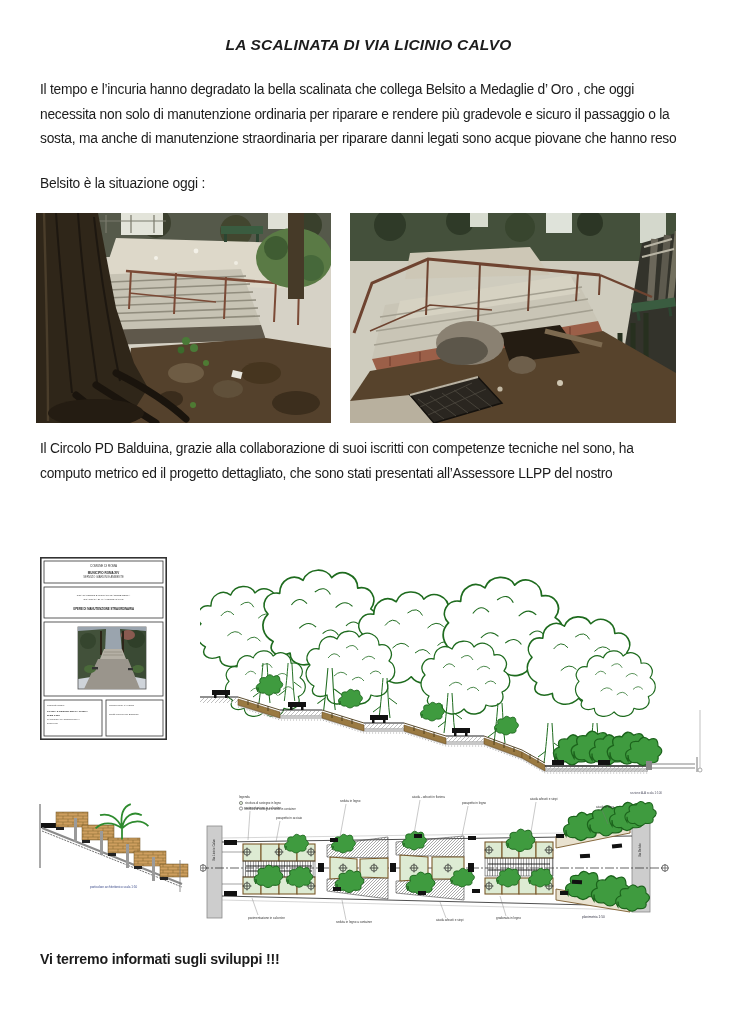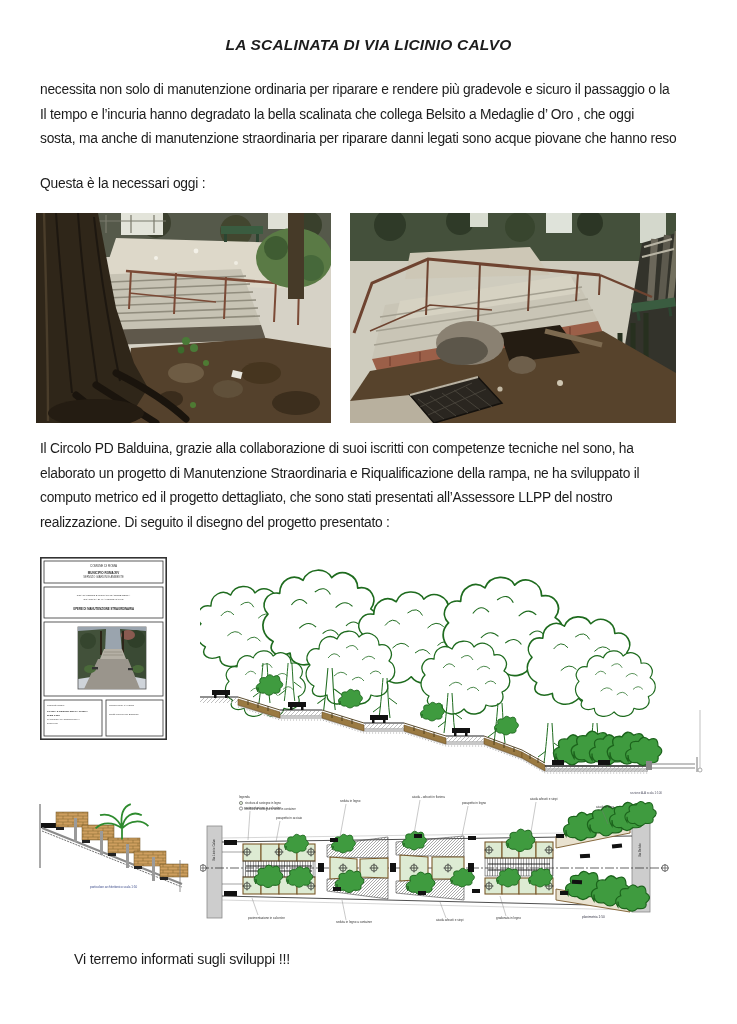--- a/index.html
+++ b/index.html
@@ -3,21 +3,21 @@
 <meta charset="utf-8">
 <style>
   html,body{margin:0;padding:0;background:#fff;}
   #page{position:relative;width:737px;height:1024px;background:#ffffff;overflow:hidden;
         font-family:"Liberation Sans",sans-serif;color:#1c1c1c;}
   .doc-title{position:absolute;top:36px;left:0;width:737px;text-align:center;
              font-size:15.5px;font-weight:bold;font-style:italic;letter-spacing:.2px;}
   .para{position:absolute;left:40px;font-size:13.8px;letter-spacing:-0.25px;line-height:24.5px;}
   .para div{white-space:nowrap;}
   .lead-line{position:absolute;left:40px;font-size:13.8px;letter-spacing:-0.2px;}
-  .closing{position:absolute;left:40px;top:951px;font-size:14.2px;font-weight:normal;letter-spacing:-0.2px;margin-left:34px;}
+  .closing{position:absolute;left:40px;top:951px;font-size:14.2px;font-weight:bold;letter-spacing:-0.2px;}
   .photo{position:absolute;top:213px;height:210px;}
   svg{display:block;}
   svg text{font-family:"Liberation Sans",sans-serif;}
   .abs{position:absolute;}
 </style>
 </head>
 <body>
 
 <div id="page">
 
@@ -57,26 +57,26 @@
       </g>
       <g id="palm">
         <path d="M0,14 L0,4 M0,4 C-8,-2 -18,-2 -24,4 M0,4 C-4,-6 -12,-10 -20,-8 M0,4 C2,-8 10,-12 18,-8 M0,4 C8,-4 18,-4 24,2 M0,4 C-2,-10 2,-16 8,-18" stroke="#2e8b2e" stroke-width="1.6" fill="none"></path>
       </g>
     </defs>
   </svg>
 
   <div class="doc-title">LA SCALINATA DI VIA LICINIO CALVO</div>
 
   <div class="para" style="top:78px">
+    <div>Il tempo e l’incuria hanno degradato la bella scalinata che collega Belsito a Medaglie d’ Oro  , che oggi</div>
     <div>necessita non solo di manutenzione ordinaria per riparare e rendere più gradevole e sicuro il passaggio o la</div>
-    <div>Il tempo e l’incuria hanno degradato la bella scalinata che collega Belsito a Medaglie d’ Oro  , che oggi</div>
     <div>sosta, ma anche di manutenzione straordinaria per riparare danni legati sono acque piovane che hanno reso</div>
   </div>
 
-  <div class="lead-line" style="top:176px">Questa è la necessari oggi :</div>
+  <div class="lead-line" style="top:176px">Belsito è la situazione oggi :</div>
 
   <div class="photo" style="left:36px;width:295px">
     <svg width="295" height="210" viewBox="0 0 295 210">
       <rect width="295" height="210" fill="#d6d2c6"></rect>
       <rect x="0" y="0" width="295" height="44" fill="#55594a"></rect>
       <circle cx="30" cy="14" r="18" fill="#3c402f"></circle>
         <circle cx="120" cy="10" r="15" fill="#3c402f"></circle>
       <circle cx="200" cy="18" r="16" fill="#42462f"></circle>
         <circle cx="272" cy="12" r="14" fill="#39402c"></circle>
       <rect x="85" y="0" width="42" height="22" fill="#e3e4da"></rect>
@@ -175,23 +175,21 @@
         <path d="M4,120 L22,70 L78,46 L250,62" stroke-width="3"></path>
         <path d="M250,62 L302,84" stroke-width="2.4"></path>
         <path d="M78,46 L76,102 M130,50 L128,108 M180,55 L178,98 M228,60 L226,88 M250,62 L249,82" stroke-width="2"></path>
         <path d="M20,118 L80,92 L142,97" stroke-width="1.4"></path>
       </g>
     </svg>
   </div>
 
   <div class="para" style="top:437px">
     <div>Il Circolo PD Balduina, grazie alla collaborazione di suoi iscritti con competenze tecniche nel sono, ha</div>
-    <div>elaborato un progetto di Manutenzione Straordinaria e Riqualificazione della rampa, ne ha sviluppato il</div>
     <div>computo metrico ed il progetto dettagliato, che sono stati presentati all’Assessore LLPP del nostro</div>
-    <div>realizzazione. Di seguito il disegno del progetto presentato :</div>
   </div>
 
   <div class="abs" style="left:40px;top:557px">
     <svg width="127" height="183" viewBox="0 0 127 183">
       <rect x="0.8" y="0.8" width="125.4" height="181.4" fill="#fff" stroke="#333" stroke-width="1.6"></rect>
       <rect x="4" y="4" width="119" height="22" fill="#fff" stroke="#333" stroke-width="0.8"></rect>
       <text x="63.5" y="10" text-anchor="middle" font-size="3" fill="#333">COMUNE DI ROMA</text>
       <text x="63.5" y="16.5" text-anchor="middle" font-size="3" font-weight="bold" fill="#222">MUNICIPIO ROMA XIV</text>
       <text x="63.5" y="20.5" text-anchor="middle" font-size="2.6" fill="#444">SERVIZIO GIARDINI E AMBIENTE</text>
       <rect x="4" y="30" width="119" height="31" fill="#fff" stroke="#333" stroke-width="0.8"></rect>

